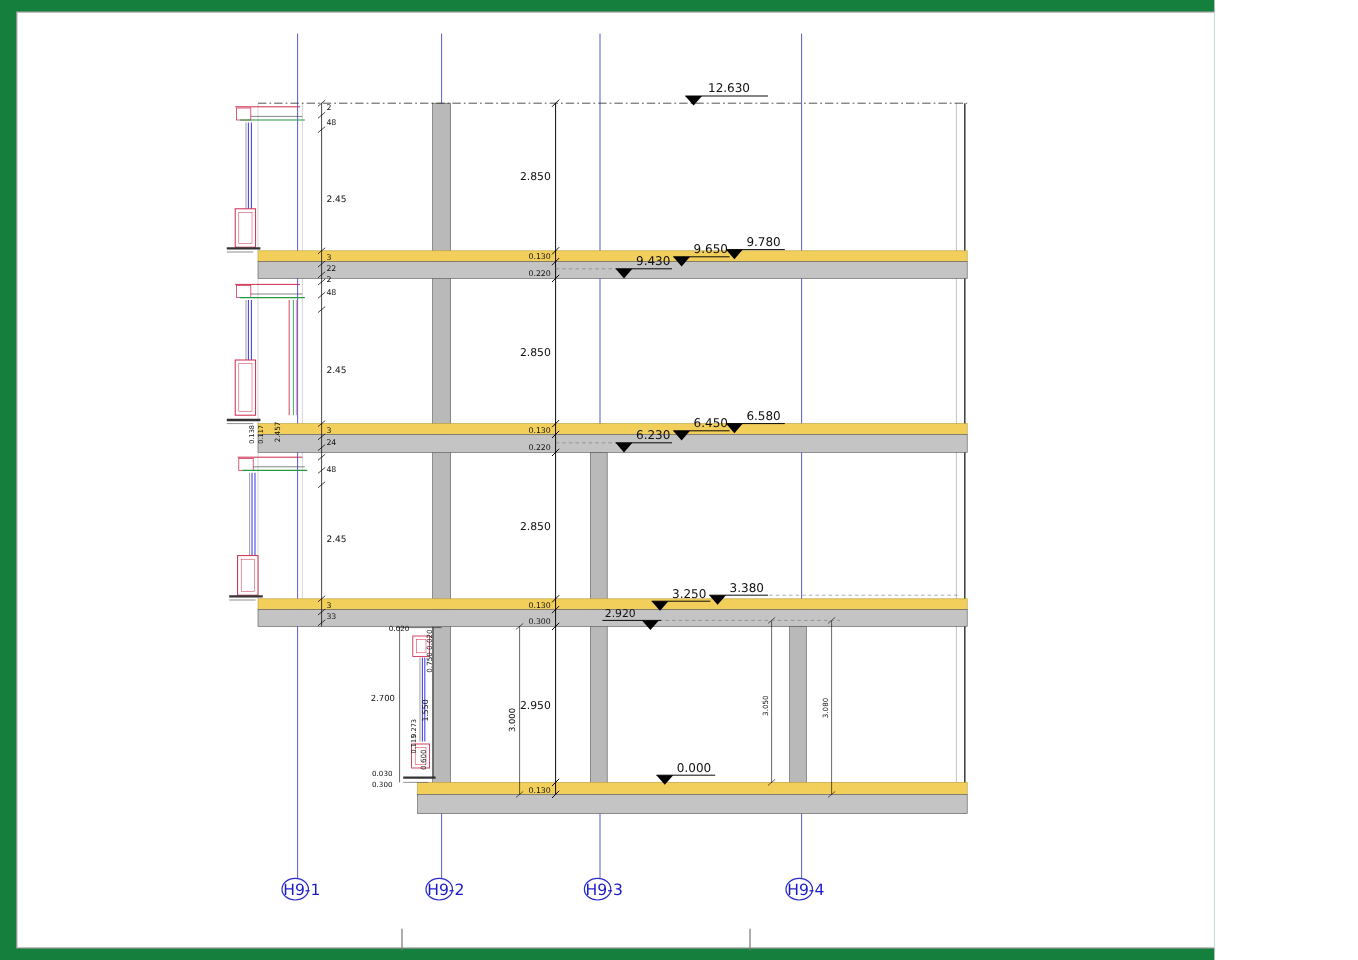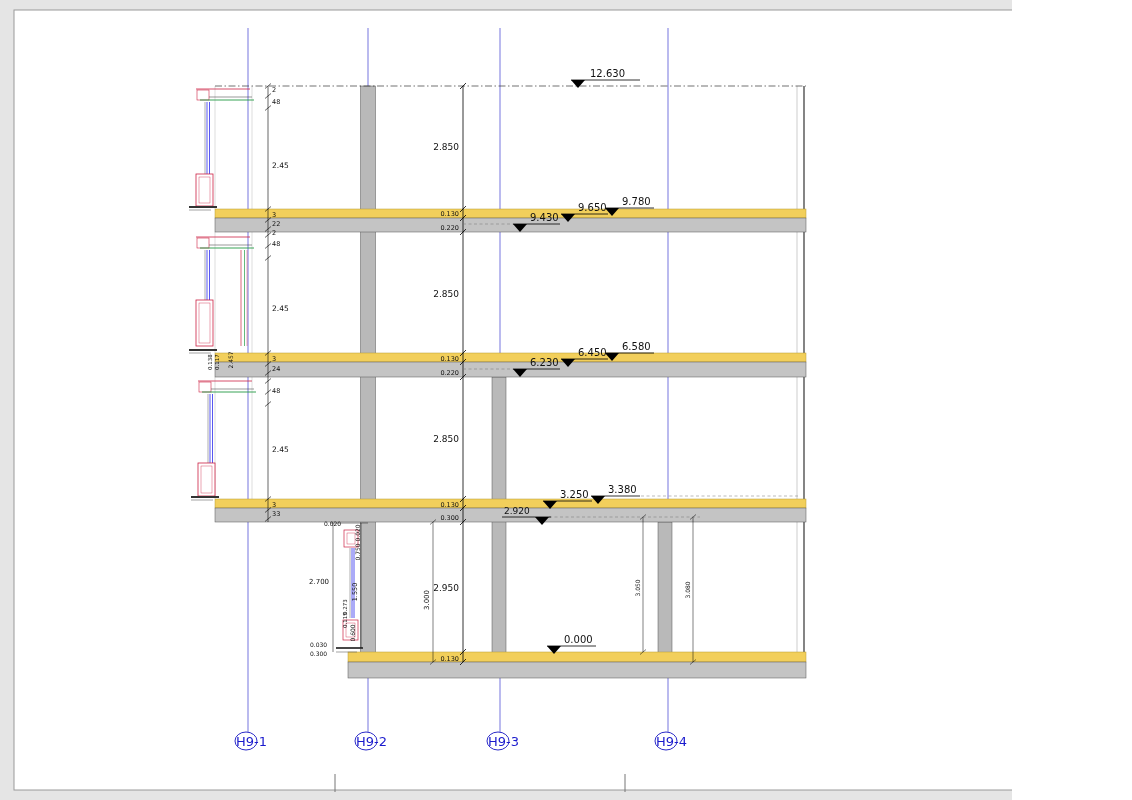--- a/index.html
+++ b/index.html
@@ -1,16 +1,16 @@
 <!DOCTYPE html>
 <html><head>
 <meta charset="utf-8">
 <style>
   html,body{margin:0;padding:0;background:#fff;}
-  .sheet{position:relative;width:1012px;height:800px;background:#e5e5e5;overflow:hidden;
+  .sheet{position:relative;width:1012px;height:800px;background:#15803d;overflow:hidden;
          font-family:"DejaVu Sans",sans-serif;}
   svg{display:block;}
   text{font-family:"DejaVu Sans",sans-serif;fill:#111;}
   .blue-label{fill:#1a1acd;}
 </style>
 </head>
 <body>
 
 <div class="sheet">
 <svg width="1132" height="800" viewBox="0 0 1132 800">

